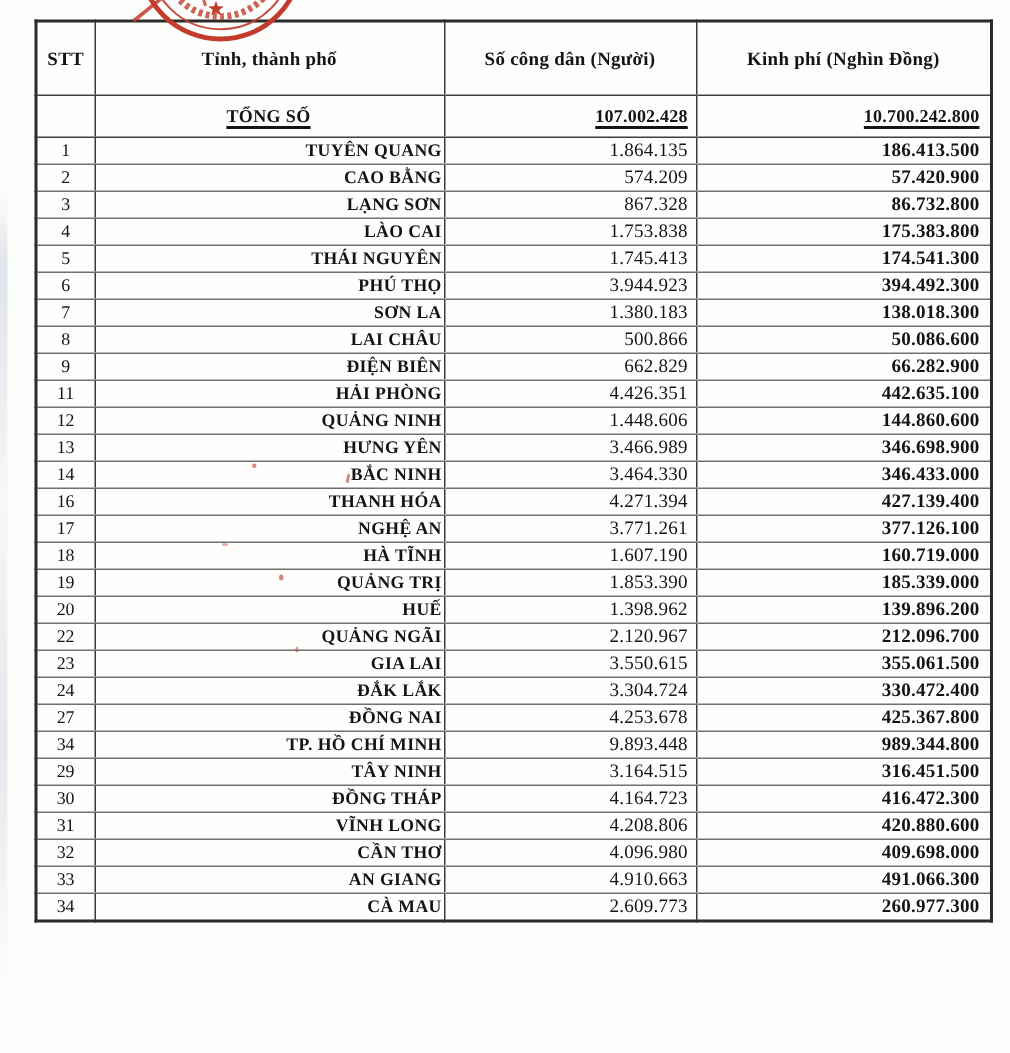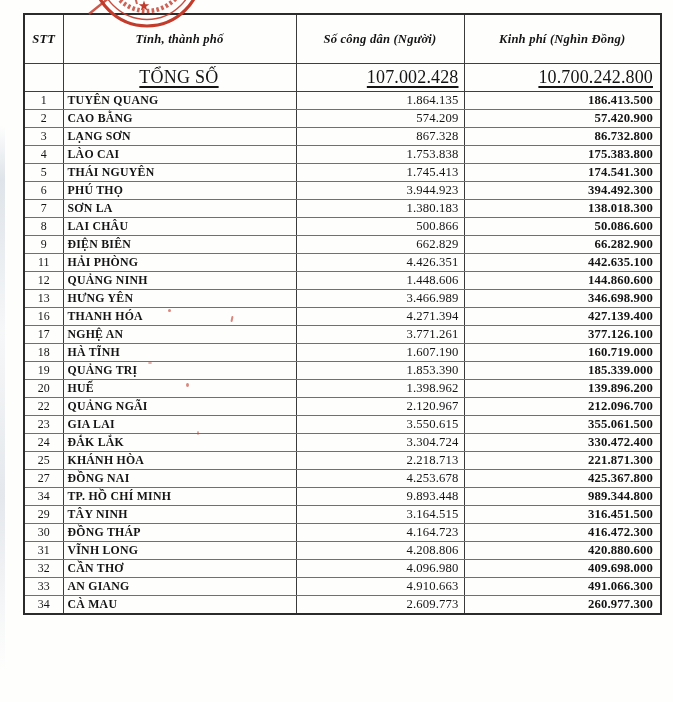--- a/index.html
+++ b/index.html
@@ -28,42 +28,41 @@
   table.main th + th,
   table.main td + td{border-left:1px solid #3a3a3a;}
   
   thead th{
     height:46px;
     border-bottom:1.5px solid #3f3f3f;
     font-size:12.6px;
     font-weight:bold;
     text-align:center;
     letter-spacing:.2px;
-    font-style:italic;
   }
   
   tr.total-row td{
     height:25px;
     border-bottom:1.5px solid #3f3f3f;
-    font-weight:normal;
-    font-size:18px;
+    font-weight:bold;
+    font-size:12px;
     margin-top:26px;
   }
   tr.total-row td.c-prov{text-align:center;padding-left:0;}
   .u{
     text-decoration:underline;
     text-decoration-thickness:1.6px;
     text-underline-offset:3px;
   }
   
   tbody.rows tr{height:17.7px;}
   tbody.rows td{border-bottom:1px solid #707070;}
   td.c-stt{text-align:center;font-size:11.9px;}
   td.c-prov{
-    text-align:left;padding-left:4px;
+    text-align:right;padding-left:20px;
     font-weight:bold;font-size:11.8px;letter-spacing:.25px;
   }
   td.c-num{
     text-align:right;padding-right:5px;
     font-size:12.7px;letter-spacing:.15px;
   }
   td.c-bud{padding-right:7px;font-weight:bold;}
   
   .stamp{position:absolute;left:80px;top:0;pointer-events:none;}
   
@@ -195,20 +194,26 @@
       <td class="c-num c-bud">144.860.600</td>
     </tr>
 
     <tr>
       <td class="c-stt">13</td>
       <td class="c-prov">HƯNG YÊN</td>
       <td class="c-num">3.466.989</td>
       <td class="c-num c-bud">346.698.900</td>
     </tr>
 
+    <tr>
+      <td class="c-stt">14</td>
+      <td class="c-prov">BẮC NINH</td>
+      <td class="c-num">3.464.330</td>
+      <td class="c-num c-bud">346.433.000</td>
+    </tr>
 
 
     <tr>
       <td class="c-stt">16</td>
       <td class="c-prov">THANH HÓA</td>
       <td class="c-num">4.271.394</td>
       <td class="c-num c-bud">427.139.400</td>
     </tr>
 
     <tr>
@@ -254,26 +259,20 @@
       <td class="c-num c-bud">355.061.500</td>
     </tr>
 
     <tr>
       <td class="c-stt">24</td>
       <td class="c-prov">ĐẮK LẮK</td>
       <td class="c-num">3.304.724</td>
       <td class="c-num c-bud">330.472.400</td>
     </tr>
 
-    <tr>
-      <td class="c-stt">25</td>
-      <td class="c-prov">KHÁNH HÒA</td>
-      <td class="c-num">2.218.713</td>
-      <td class="c-num c-bud">221.871.300</td>
-    </tr>
 
 
     <tr>
       <td class="c-stt">27</td>
       <td class="c-prov">ĐỒNG NAI</td>
       <td class="c-num">4.253.678</td>
       <td class="c-num c-bud">425.367.800</td>
     </tr>
 
     <tr>

